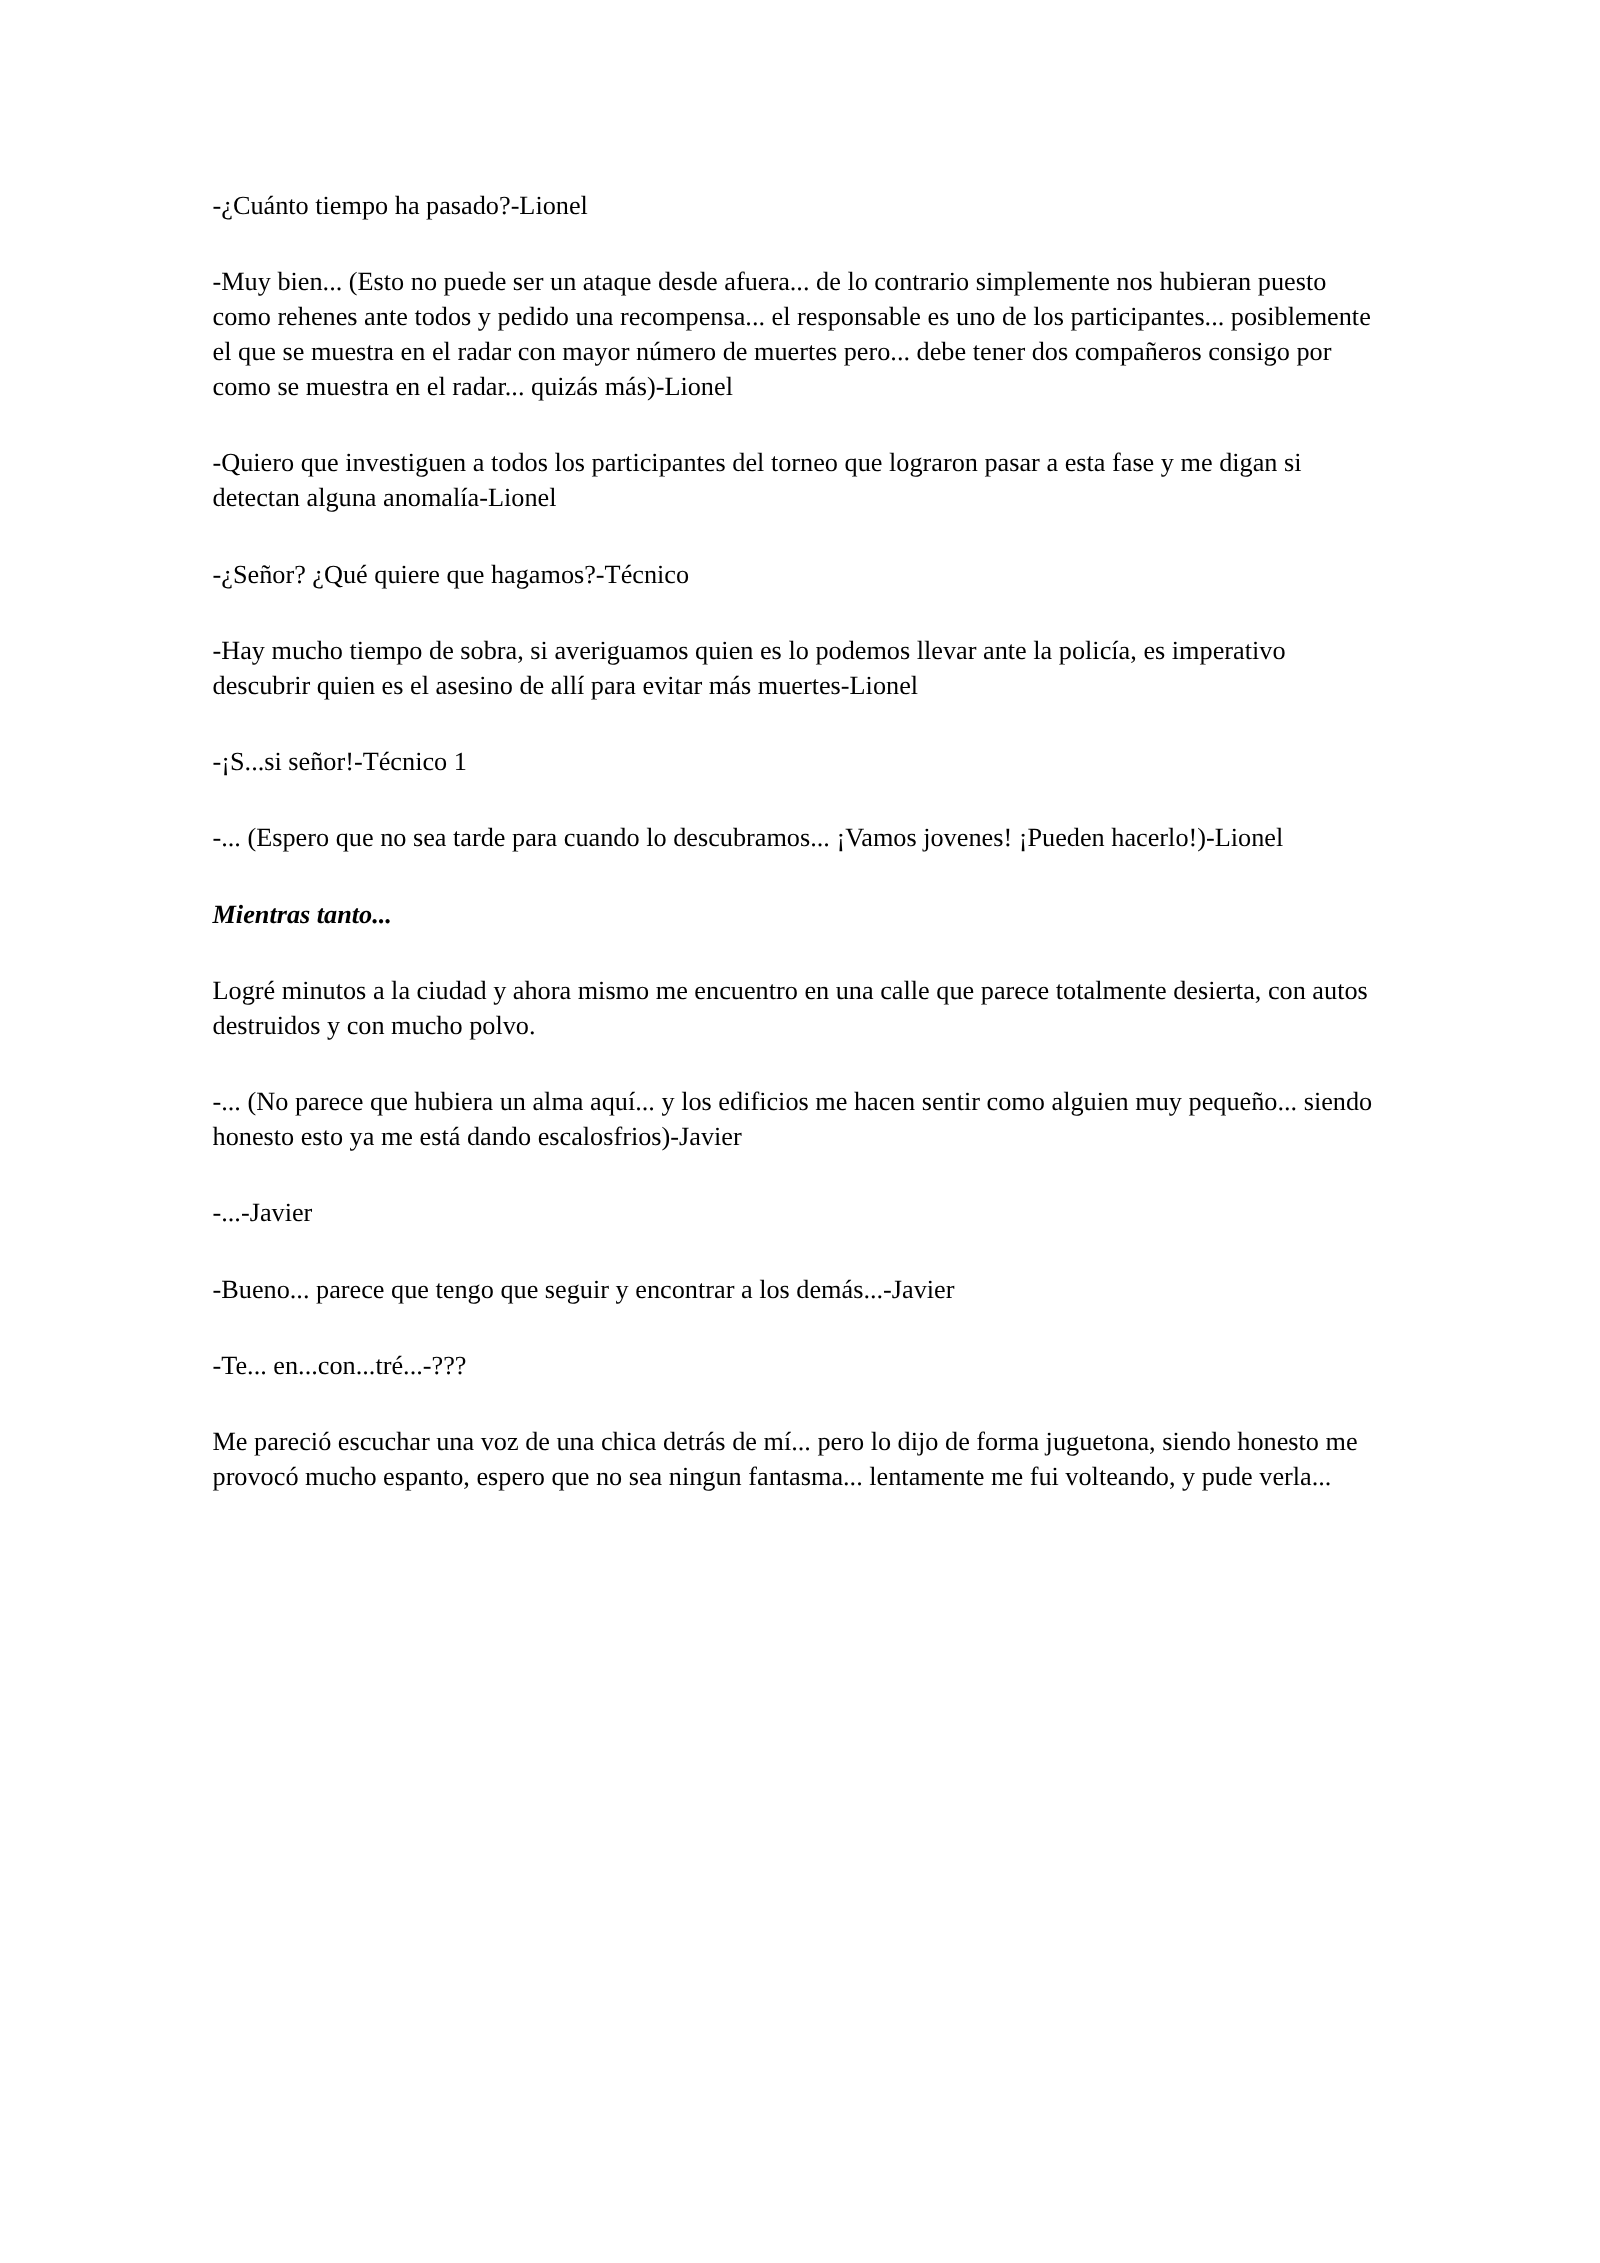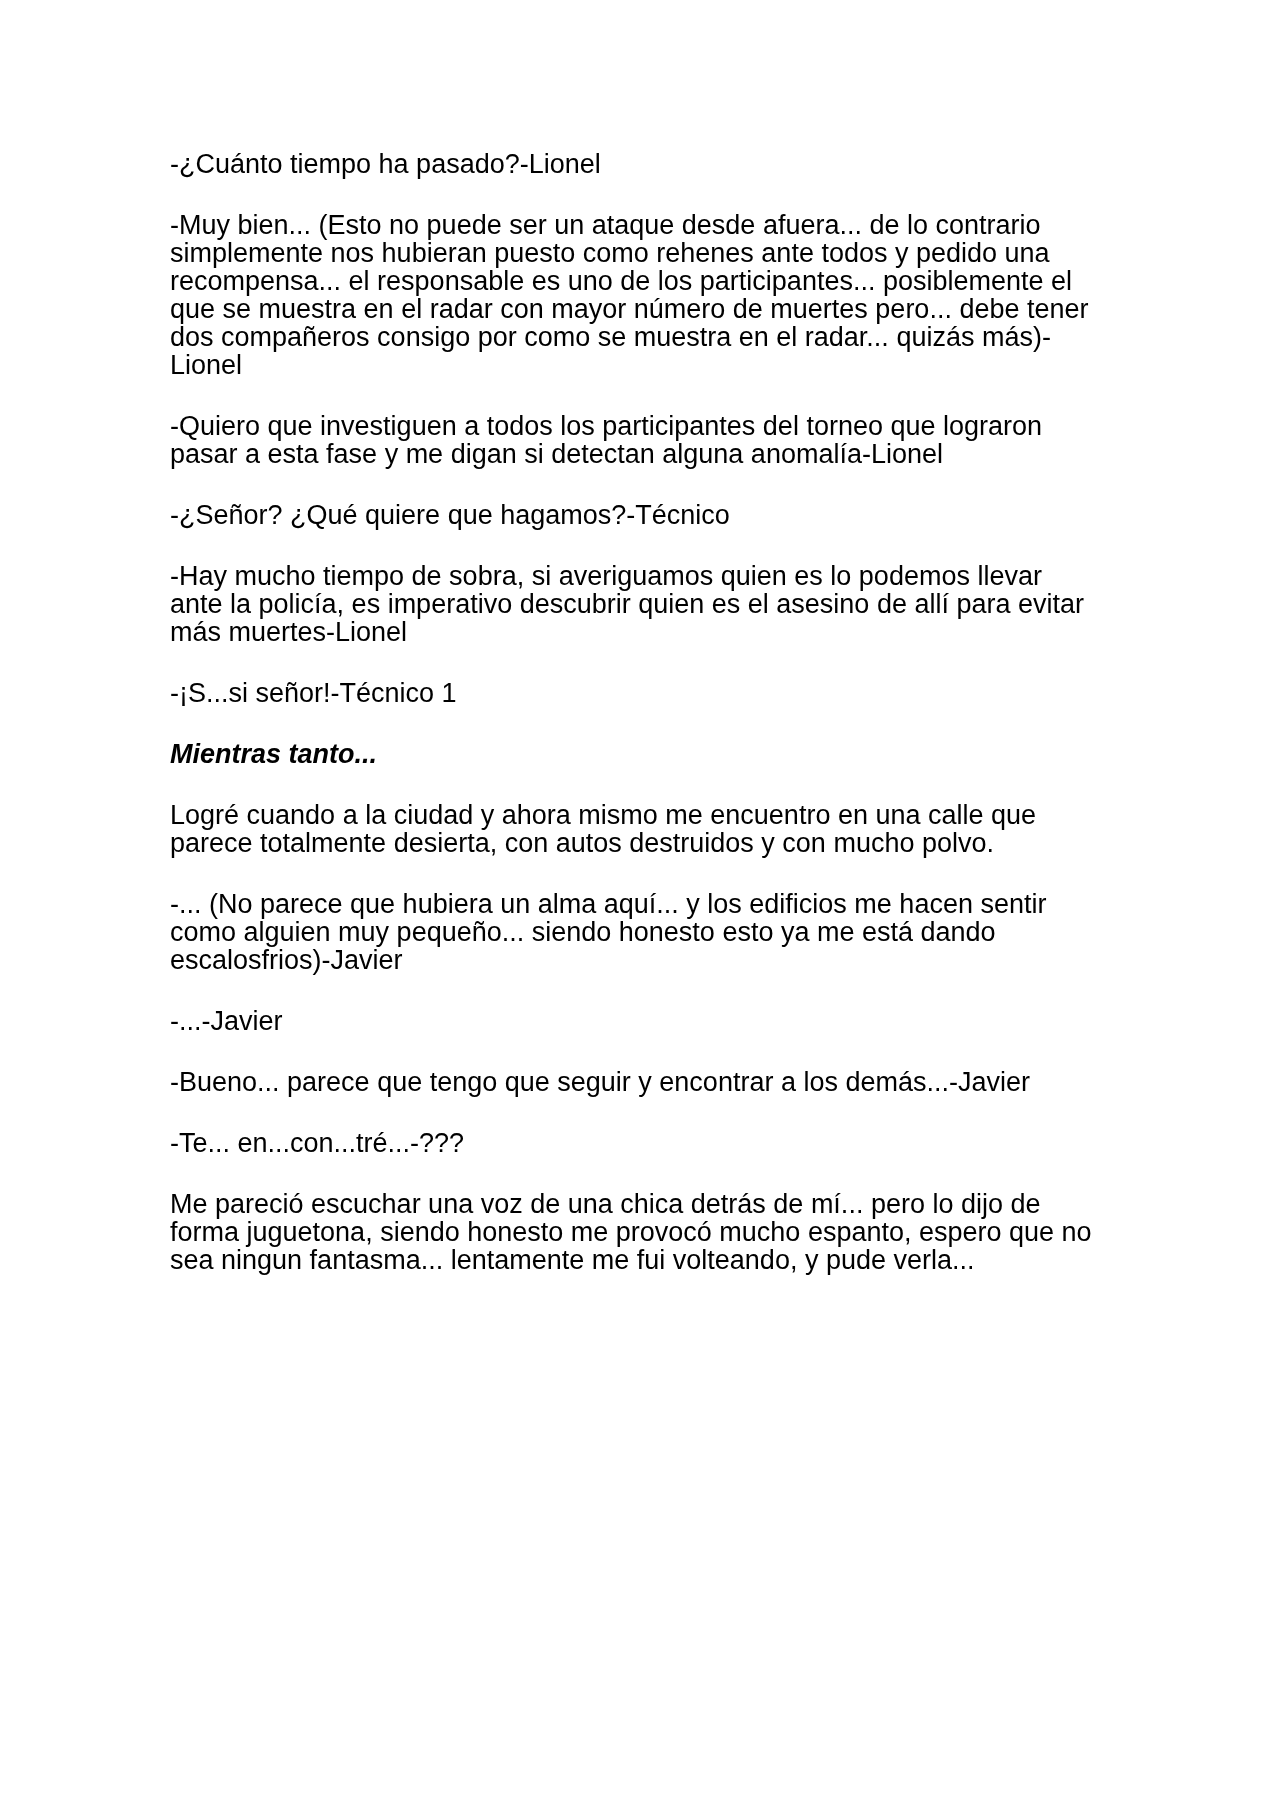--- a/index.html
+++ b/index.html
@@ -17,22 +17,22 @@
     position: absolute;
     top: 0;
     left: 0;
     width: 1280px;
     height: 1810px;
     background: #ffffff;
   }
   .content {
     margin: 150px 100px 0 170px;
     width: 930px;
-    font-family: Liberation Sans, sans-serif;
-    font-size: 27px;
+    font-family: Liberation Serif, serif;
+    font-size: 21px;
     line-height: 28px;
     color: #000000;
   }
   .content p {
     margin: 0 0 33px 0;
     padding: 0;
   }
   .content p.section-heading {
     font-weight: bold;
     font-style: italic;
@@ -42,21 +42,22 @@
 <body>
 
 <div class="page">
   <div class="content">
     <p>-¿Cuánto tiempo ha pasado?-Lionel</p>
     <p>-Muy bien... (Esto no puede ser un ataque desde afuera... de lo contrario simplemente nos hubieran puesto como rehenes ante todos y pedido una recompensa... el responsable es uno de los participantes... posiblemente el que se muestra en el radar con mayor número de muertes pero... debe tener dos compañeros consigo por como se muestra en el radar... quizás más)-Lionel</p>
     <p>-Quiero que investiguen a todos los participantes del torneo que lograron pasar a esta fase y me digan si detectan alguna anomalía-Lionel</p>
     <p>-¿Señor? ¿Qué quiere que hagamos?-Técnico</p>
     <p>-Hay mucho tiempo de sobra, si averiguamos quien es lo podemos llevar ante la policía, es imperativo descubrir quien es el asesino de allí para evitar más muertes-Lionel</p>
     <p>-¡S...si señor!-Técnico 1</p>
+    <p>-... (Espero que no sea tarde para cuando lo descubramos... ¡Vamos jovenes! ¡Pueden hacerlo!)-Lionel</p>
     <p class="section-heading">Mientras tanto...</p>
-    <p>Logré cuando a la ciudad y ahora mismo me encuentro en una calle que parece totalmente desierta, con autos destruidos y con mucho polvo.</p>
+    <p>Logré minutos a la ciudad y ahora mismo me encuentro en una calle que parece totalmente desierta, con autos destruidos y con mucho polvo.</p>
     <p>-... (No parece que hubiera un alma aquí... y los edificios me hacen sentir como alguien muy pequeño... siendo honesto esto ya me está dando escalosfrios)-Javier</p>
     <p>-...-Javier</p>
     <p>-Bueno... parece que tengo que seguir y encontrar a los demás...-Javier</p>
     <p>-Te... en...con...tré...-???</p>
     <p>Me pareció escuchar una voz de una chica detrás de mí... pero lo dijo de forma juguetona, siendo honesto me provocó mucho espanto, espero que no sea ningun fantasma... lentamente me fui volteando, y pude verla...</p>
   </div>
 </div>
 
 </body></html>

